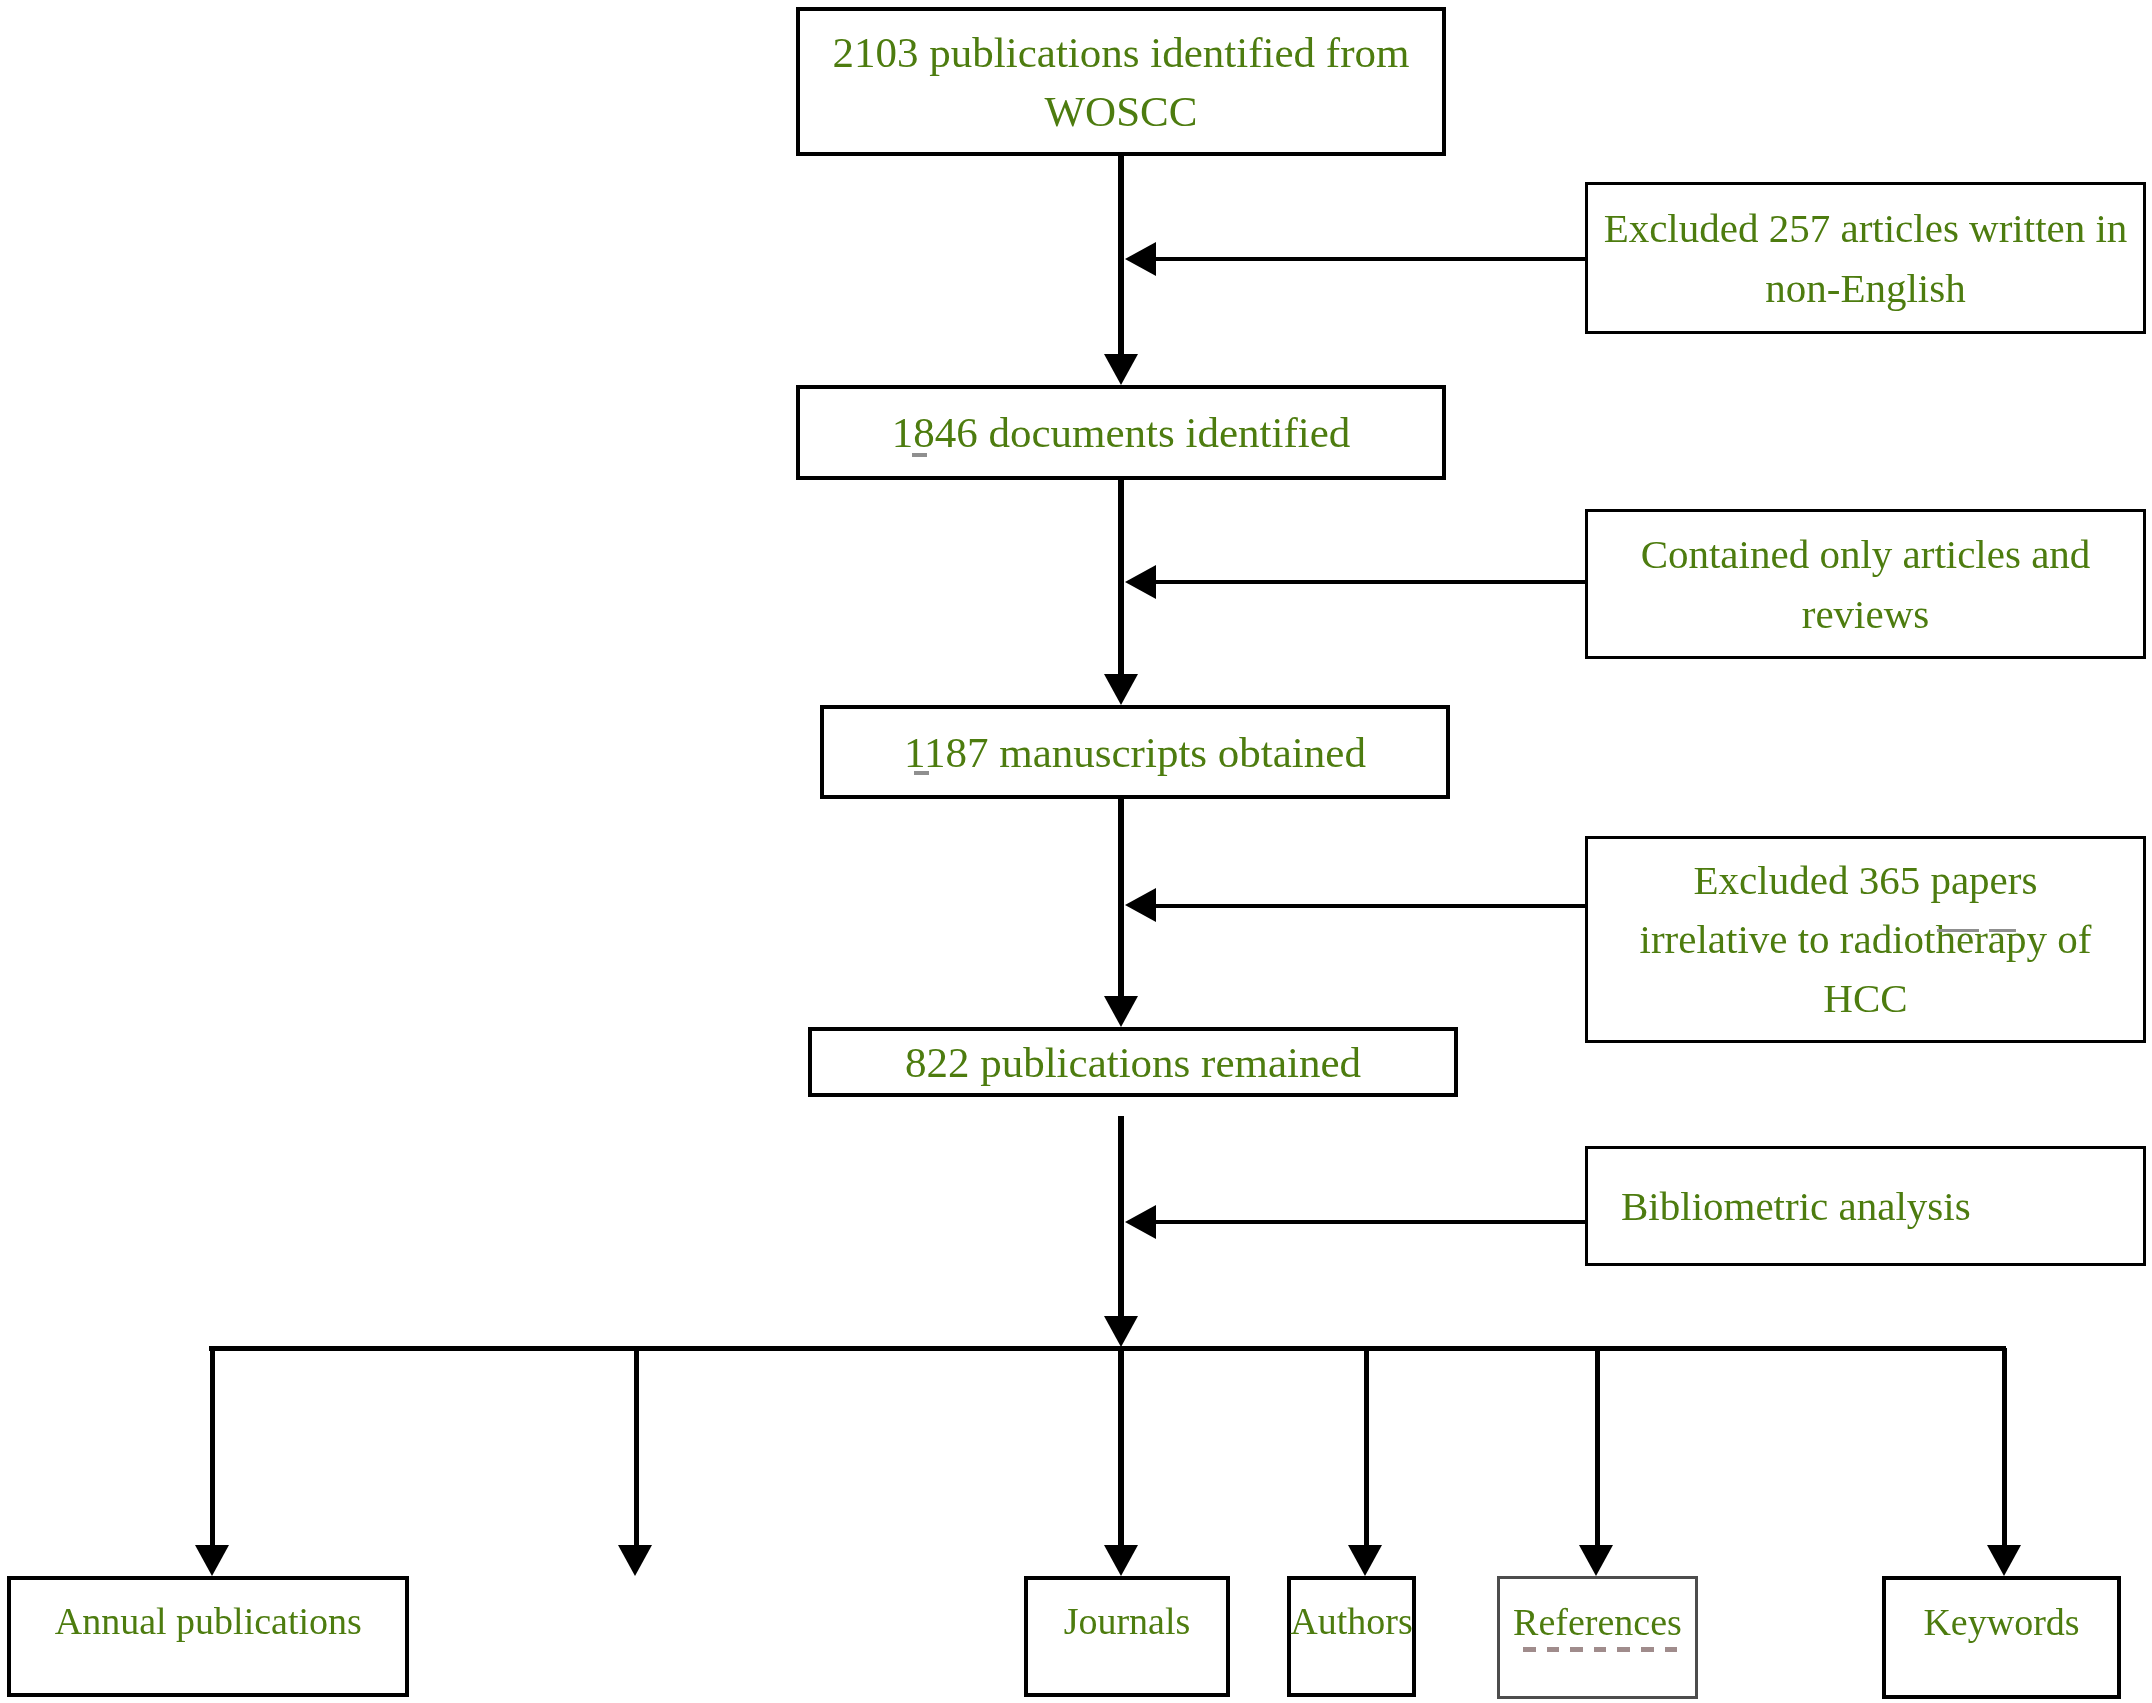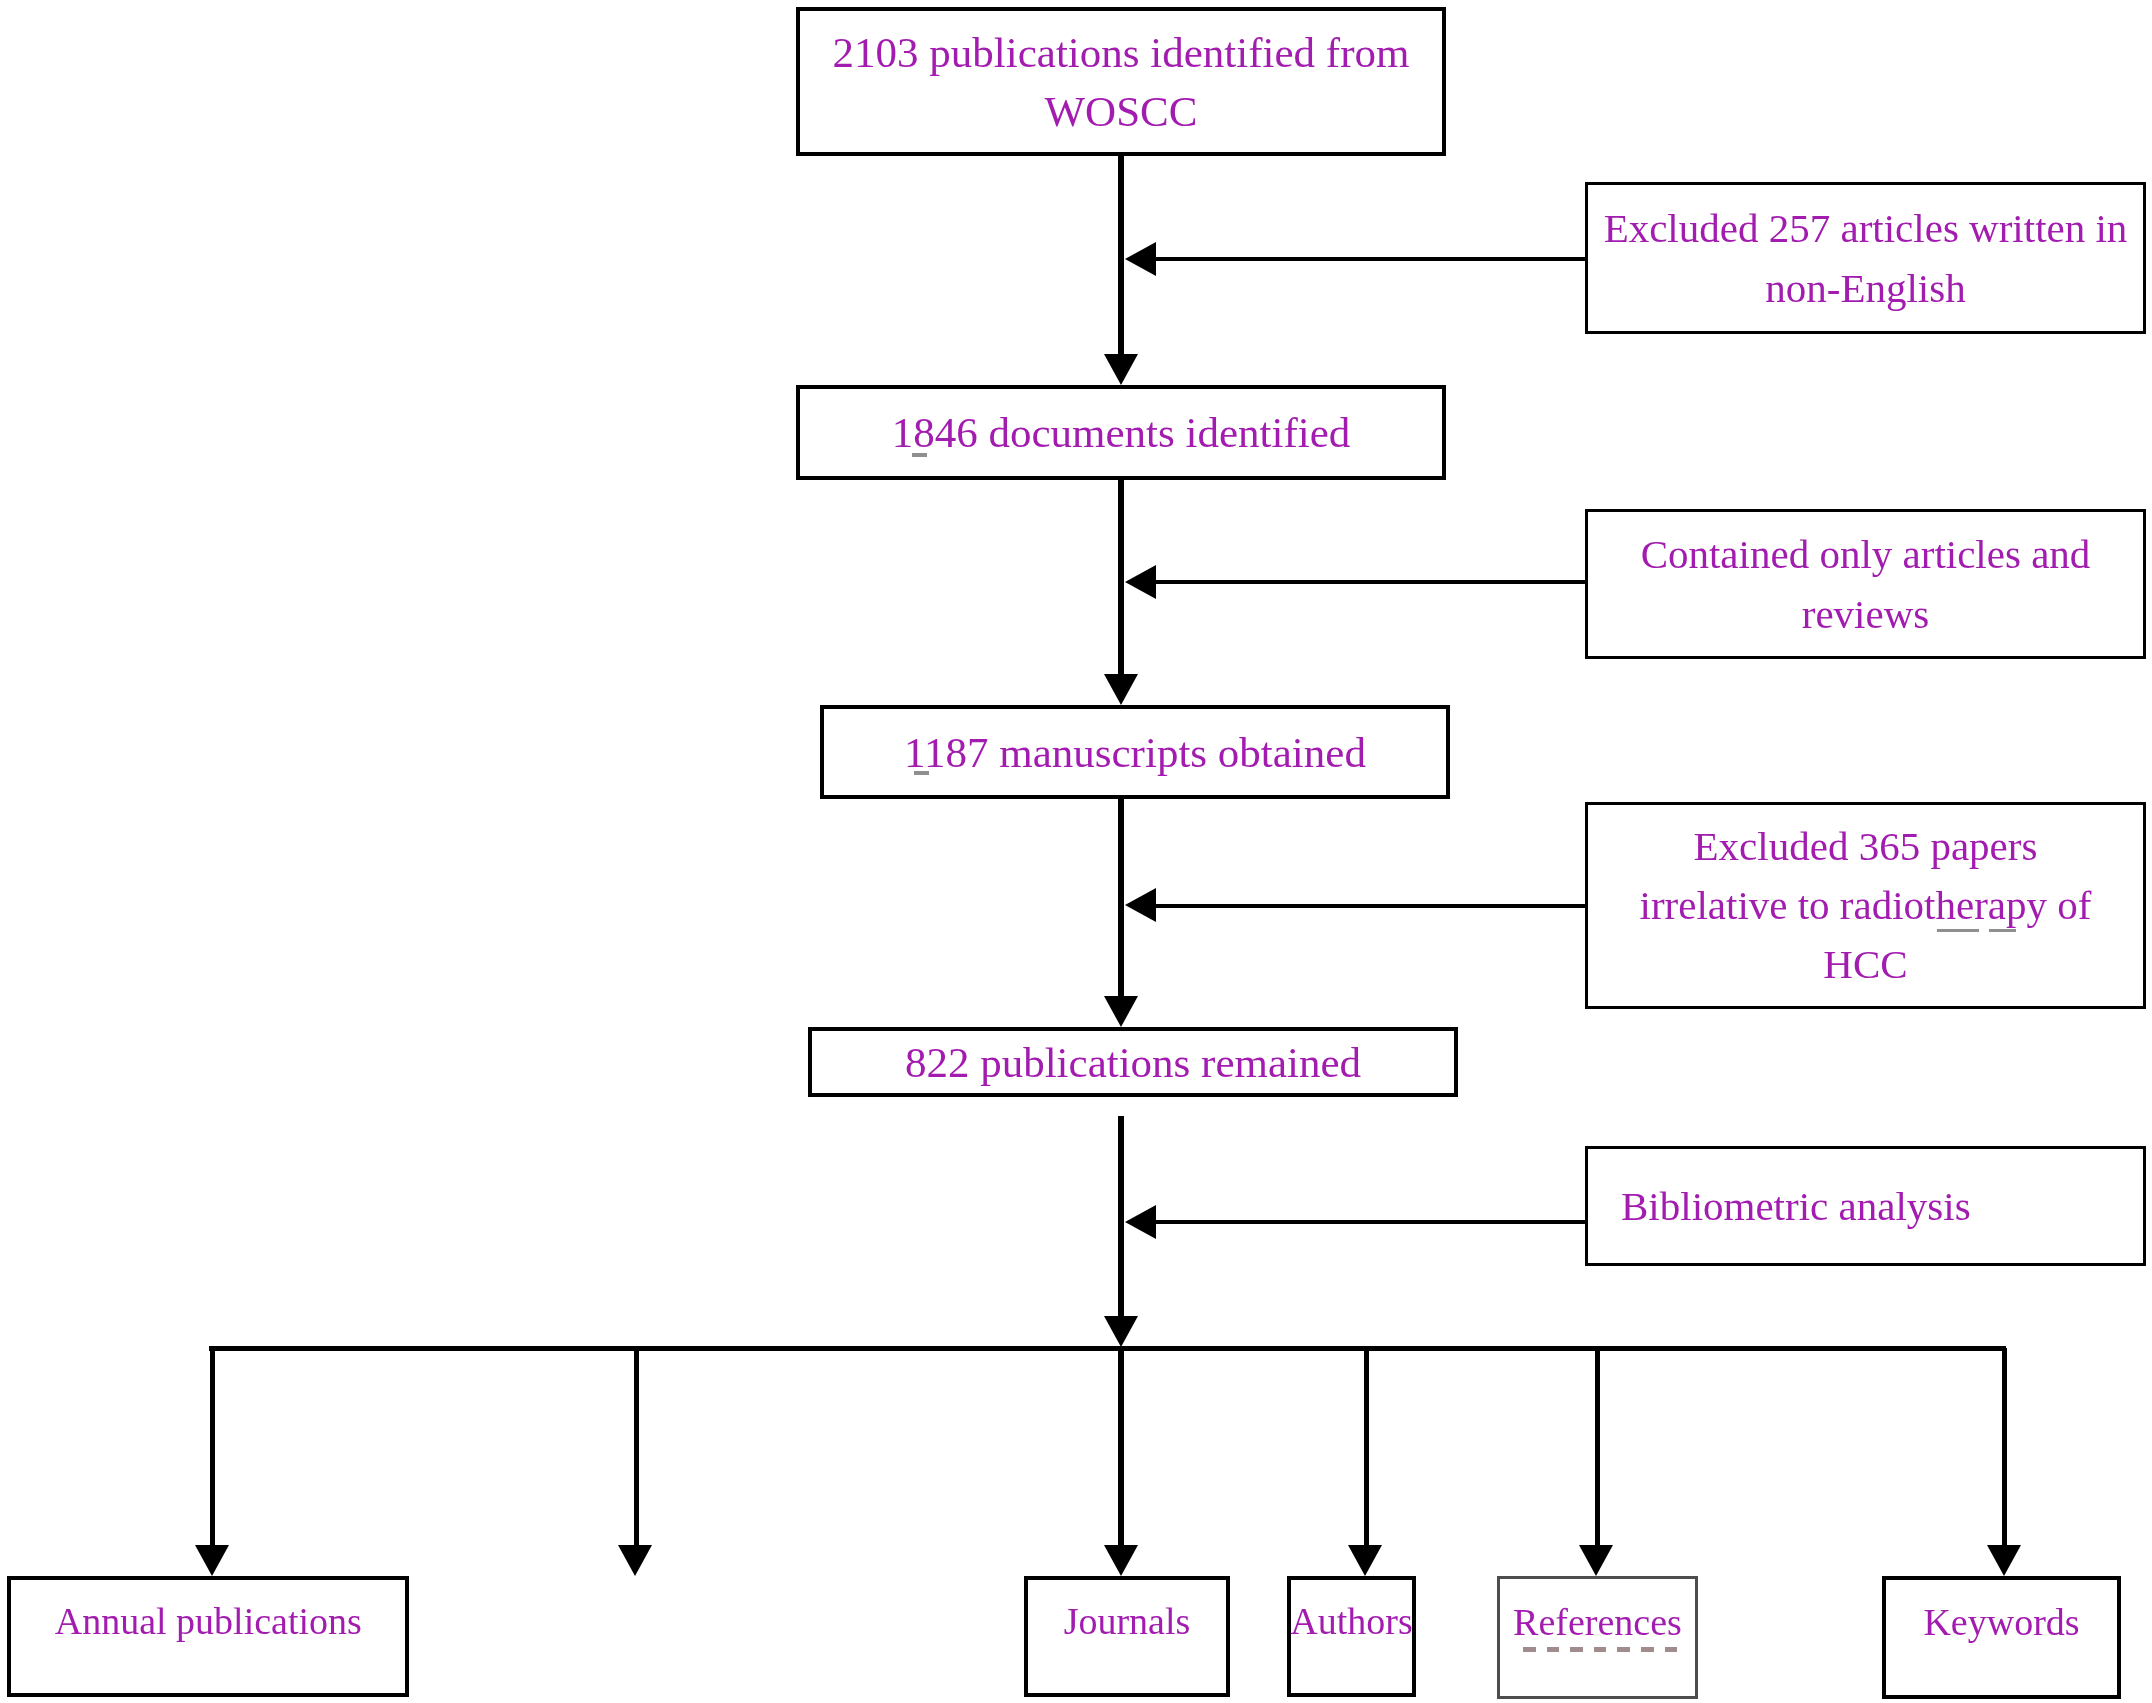--- a/index.html
+++ b/index.html
@@ -1,21 +1,21 @@
 <!DOCTYPE html>
 <html style="font-size:14.5px"><head>
 <meta charset="utf-8">
 <style>
   html,body{margin:0;padding:0;background:#ffffff;}
   .canvas{
     position:relative;
     width:2153px;height:1704px;
     background:#ffffff;
     font-family:"Liberation Serif","DejaVu Serif",serif;
-    color:#a21caf;
+    color:#4d7c0f;
     overflow:hidden;
   }
   .box{
     position:absolute;
     box-sizing:border-box;
     border:4.5px solid #000000;
     background:#ffffff;
     display:flex;flex-direction:column;
     align-items:center;justify-content:center;
     text-align:center;
@@ -70,21 +70,21 @@
   <div class="box side" style="left:1585px;top:182px;width:561px;height:152px">
     <span class="ln">Excluded 257 articles written in</span>
     <span class="ln">non-English</span>
   </div>
 
   <div class="box side" style="left:1585px;top:509px;width:561px;height:150px">
     <span class="ln">Contained only articles and</span>
     <span class="ln">reviews</span>
   </div>
 
-  <div class="box side" style="left:1585px;top:802px;width:561px;height:207px;line-height:59px">
+  <div class="box side" style="left:1585px;top:836px;width:561px;height:207px;line-height:59px">
     <span class="ln">Excluded 365 papers</span>
     <span class="ln">irrelative to radiotherapy of</span>
     <span class="ln">HCC</span>
   </div>
 
   <div class="box side side-left" style="left:1585px;top:1146px;width:561px;height:120px">
     <span class="ln">Bibliometric analysis</span>
   </div>
 
   <div class="box out" style="left:7.3px;top:1576px;width:402px;height:121px">

